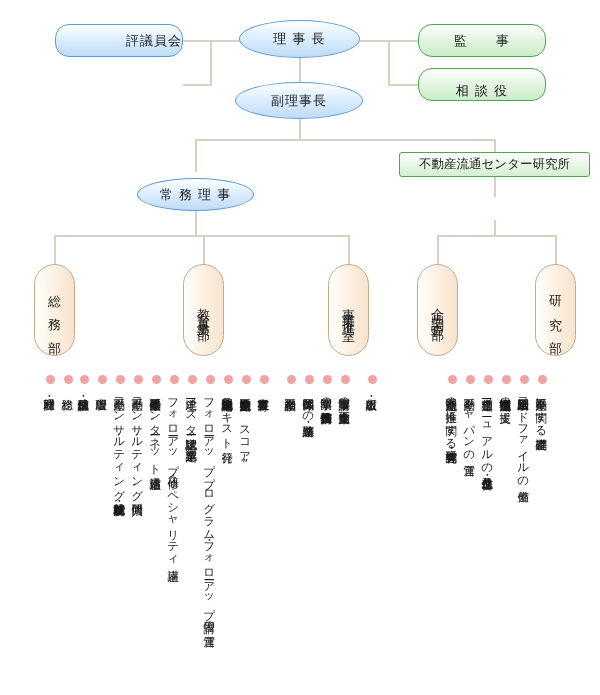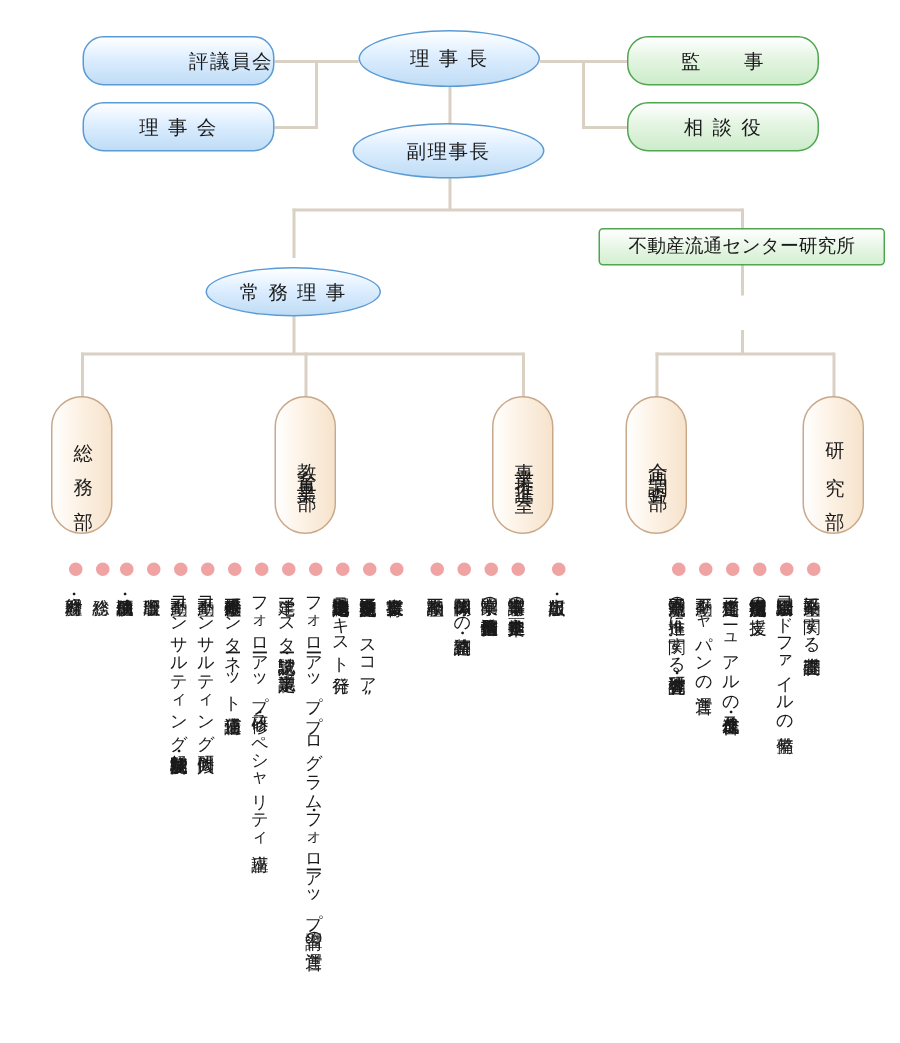--- a/index.html
+++ b/index.html
@@ -139,33 +139,30 @@
 
   <div class="ln v" style="left:494px; top:220px; height:16px;"></div>
   <div class="ln h" style="left:437px; top:235px; width:119px;"></div>
   <div class="ln v" style="left:437px; top:235px; height:30px;"></div>
   <div class="ln v" style="left:555px; top:235px; height:30px;"></div>
 
   <div class="node pill-blue" style="left:55px; top:24px; width:128px; height:33px;justify-content:flex-end;">
     <span>評議員会</span>
   </div>
 
-  <div class="node pill-blue" style="left:55px; top:68px; width:128px; height:33px;">
-    <span>理 事 会</span>
-  </div>
 
   <div class="node ellipse-blue" style="left:239px; top:20px; width:121px; height:38px;text-align:right;">
     <span>理 事 長</span>
   </div>
 
   <div class="node pill-green" style="left:418px; top:24px; width:128px; height:33px;">
     <span>監　　事</span>
   </div>
 
-  <div class="node pill-green" style="left:418px; top:68px; width:128px; height:33px;">
+  <div class="node pill-green" style="left:418px; top:68px; width:128px; height:33px;align-items:flex-end;">
     <span>相 談 役</span>
   </div>
 
   <div class="node ellipse-blue" style="left:235px; top:82px; width:128px; height:37px;">
     <span>副理事長</span>
   </div>
 
   <div class="node rect-green" style="left:399px; top:152px; width:191px; height:25px;">
     <span>不動産流通センター研究所</span>
   </div>

